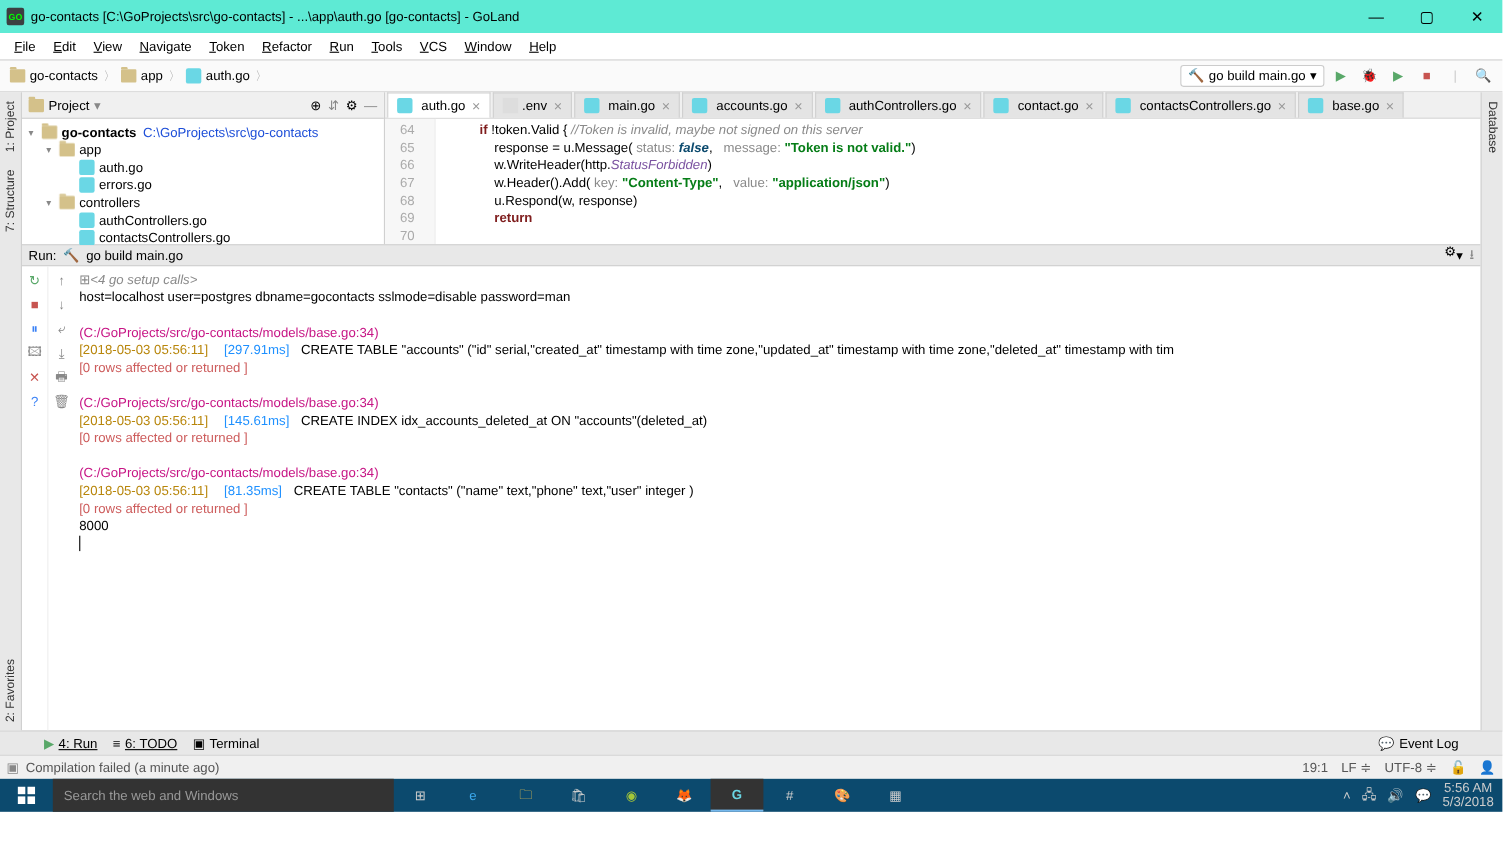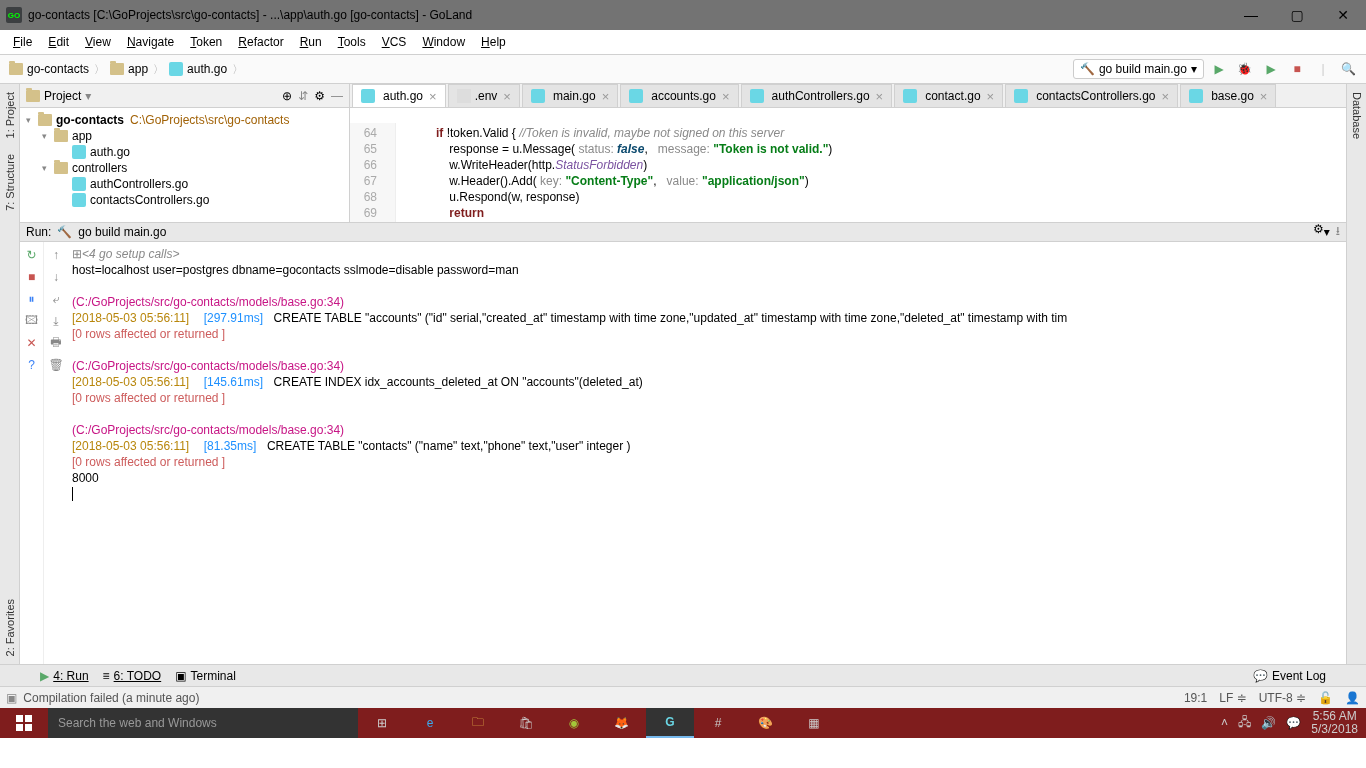--- a/index.html
+++ b/index.html
@@ -1,17 +1,17 @@
 <!DOCTYPE html>
 <html><head>
 <meta charset="utf-8">
 <style>
 * { margin:0; padding:0; box-sizing:border-box; font-family:"Segoe UI",Arial,sans-serif; font-size:12px; }
 body { background:#fff; color:#000; overflow:hidden; width:1366px; height:768px; }
-.titlebar { height:30px; display:flex; align-items:center; padding:0 0 0 6px; background:#737373; }
+.titlebar { height:30px; display:flex; align-items:center; padding:0 0 0 6px; background:#5eead4; }
 .titlebar .app-icon { width:16px; height:16px; background:#3c3f41; border-radius:2px; margin-right:6px; display:flex; align-items:center; justify-content:center; color:#0f0; font-size:8px; font-weight:bold; }
 .titlebar .title { flex:1; color:#000; }
 .titlebar .win-btns { display:flex; }
 .titlebar .win-btn { width:46px; height:30px; display:flex; align-items:center; justify-content:center; font-size:14px; }
 .menubar { height:24px; display:flex; align-items:center; padding:0 6px; gap:2px; }
 .menubar .menu-item { padding:2px 7px; }
 .menubar .menu-item:first-letter { text-decoration:underline; }
 .navbar { height:30px; display:flex; align-items:center; border-top:1px solid #d0d0d0; border-bottom:1px solid #d0d0d0; background:#fafafa; }
 .navbar .bc { display:flex; align-items:center; flex:1; padding:0 6px; }
 .navbar .bc-item { display:flex; align-items:center; padding:0 3px; }
@@ -28,48 +28,48 @@
 .right-tool-strip { width:20px; background:#e8e8e8; border-left:1px solid #d0d0d0; display:flex; flex-direction:column; align-items:center; }
 .right-tool-strip .tab { writing-mode:vertical-rl; padding:8px 2px; font-size:11px; color:#333; }
 .main-content { flex:1; display:flex; flex-direction:column; }
 .upper { display:flex; height:138px; }
 .project-panel { width:330px; border-right:1px solid #d0d0d0; display:flex; flex-direction:column; }
 .project-header { height:24px; background:#f0f0f0; border-bottom:1px solid #d0d0d0; display:flex; align-items:center; padding:0 6px; }
 .project-header .icons { margin-left:auto; display:flex; gap:6px; }
 .project-tree { flex:1; overflow:auto; padding:4px 0; }
 .tree-row { display:flex; align-items:center; padding:1px 0 1px 6px; white-space:nowrap; }
 .tree-row .arrow { width:12px; color:#888; font-size:9px; }
-.tree-row .path { color:#a16207; margin-left:6px;text-align:center; }
+.tree-row .path { color:#1d4ed8; margin-left:6px;text-align:center; }
 .indent-1 { padding-left:22px; } .indent-2 { padding-left:40px; }
 .editor-area { flex:1; display:flex; flex-direction:column; }
 .editor-tabs { height:24px; background:#f0f0f0; border-bottom:1px solid #d0d0d0; display:flex; align-items:flex-end; }
 .editor-tab { height:23px; padding:0 8px; display:flex; align-items:center; gap:4px; border:1px solid #d0d0d0; border-bottom:none; background:#e4e4e4; margin-left:2px; }
 .editor-tab.active { background:#fff; }
 .editor-tab .close { color:#999; font-size:13px; margin-left:2px; }
-.editor-body { flex:1; display:flex; background:#fff; font-family:Consolas,monospace; font-size:12px; overflow:hidden;margin-top:15px; }
+.editor-body { flex:1; display:flex; background:#fff; font-family:Consolas,monospace; font-size:12px; overflow:hidden; }
 .gutter { width:46px; background:#f7f7f7; border-right:1px solid #eee; text-align:right; color:#aaa; padding:2px 18px 2px 0; line-height:16px; }
 .code { flex:1; padding:2px 0 2px 40px; line-height:16px; white-space:pre; }
 .kw { color:#7f1d1d; font-weight:bold; } .str { color:#067d17; font-weight:bold; } .cmt { color:#8a8a8a; font-style:italic; } .hint { color:#8a8a8a; } .fn { color:#7a52a0; font-style:italic; } .kw2 { color:#0c4a6e; font-weight:bold; font-style:italic; }
 .run-panel-header { height:20px; background:#e8e8e8; border-top:1px solid #d0d0d0; border-bottom:1px solid #d0d0d0; display:flex; align-items:center; padding:0 6px; gap:6px; }
 .run-panel-header .right { margin-left:auto; display:flex; gap:6px; }
 .run-body { flex:1; display:flex; }
 .run-toolbar { width:24px; border-right:1px solid #eee; display:flex; flex-direction:column; align-items:center; padding:4px 0; gap:4px; }
 .run-toolbar2 { width:24px; display:flex; flex-direction:column; align-items:center; padding:4px 0; gap:4px; }
 .tool-icon { width:18px; height:18px; display:flex; align-items:center; justify-content:center; font-size:12px; }
 .console { flex:1; font-family:Consolas,monospace; font-size:12px; padding:4px 0 4px 4px; line-height:16px; white-space:pre; overflow:hidden; }
 .c-fold { color:#8a8a8a; font-style:italic; }
 .c-path { color:#c71585; }
 .c-time { color:#b8860b; }
 .c-dur { color:#1e90ff; }
 .c-rows { color:#cd5c5c; }
 .bottom-tabs { height:22px; border-top:1px solid #d0d0d0; background:#e8e8e8; display:flex; align-items:center; padding:0 6px; gap:14px; }
 .bottom-tabs .btab { display:flex; align-items:center; gap:4px; font-size:11px; }
 .status-bar { height:22px; border-top:1px solid #d0d0d0; background:#f0f0f0; display:flex; align-items:center; padding:0 6px; font-size:11px; color:#555; }
 .status-bar .right { margin-left:auto; display:flex; gap:12px; }
-.taskbar { height:30px; background:#7f1d1d; display:flex; align-items:center; color:#ccc; }
+.taskbar { height:30px; background:#0c4a6e; display:flex; align-items:center; color:#ccc; }
 .taskbar .start { width:48px; height:30px; display:flex; align-items:center; justify-content:center; }
 .taskbar .search { flex:0 0 310px; height:30px; background:#333; display:flex; align-items:center; padding:0 10px; color:#999; }
 .taskbar .apps { display:flex; height:30px; }
 .taskbar .app { width:48px; display:flex; align-items:center; justify-content:center; }
 .taskbar .tray { margin-left:auto; display:flex; align-items:center; padding:0 8px; gap:10px; font-size:11px; }
 .taskbar .clock { text-align:center; line-height:13px; font-size:11px; }
 .sq { width:14px; height:14px; display:inline-block; }
 .play-green { color:#59a869; } .bug-green { color:#59a869; } .stop-red { color:#c75450; }
 </style>
 </head>
@@ -160,20 +160,25 @@
           <div class="tree-row indent-1">
               <span class="arrow">▾</span>
               <span class="dir-icon"></span>
               <span>app</span>
             </div>
           <div class="tree-row indent-2">
               <span class="arrow"></span>
               <span class="go-icon"></span>
               <span>auth.go</span>
             </div>
+          <div class="tree-row indent-2">
+              <span class="arrow"></span>
+              <span class="go-icon"></span>
+              <span>errors.go</span>
+            </div>
           <div class="tree-row indent-1">
               <span class="arrow">▾</span>
               <span class="dir-icon"></span>
               <span>controllers</span>
             </div>
           <div class="tree-row indent-2">
               <span class="arrow"></span>
               <span class="go-icon"></span>
               <span>authControllers.go</span>
             </div>

